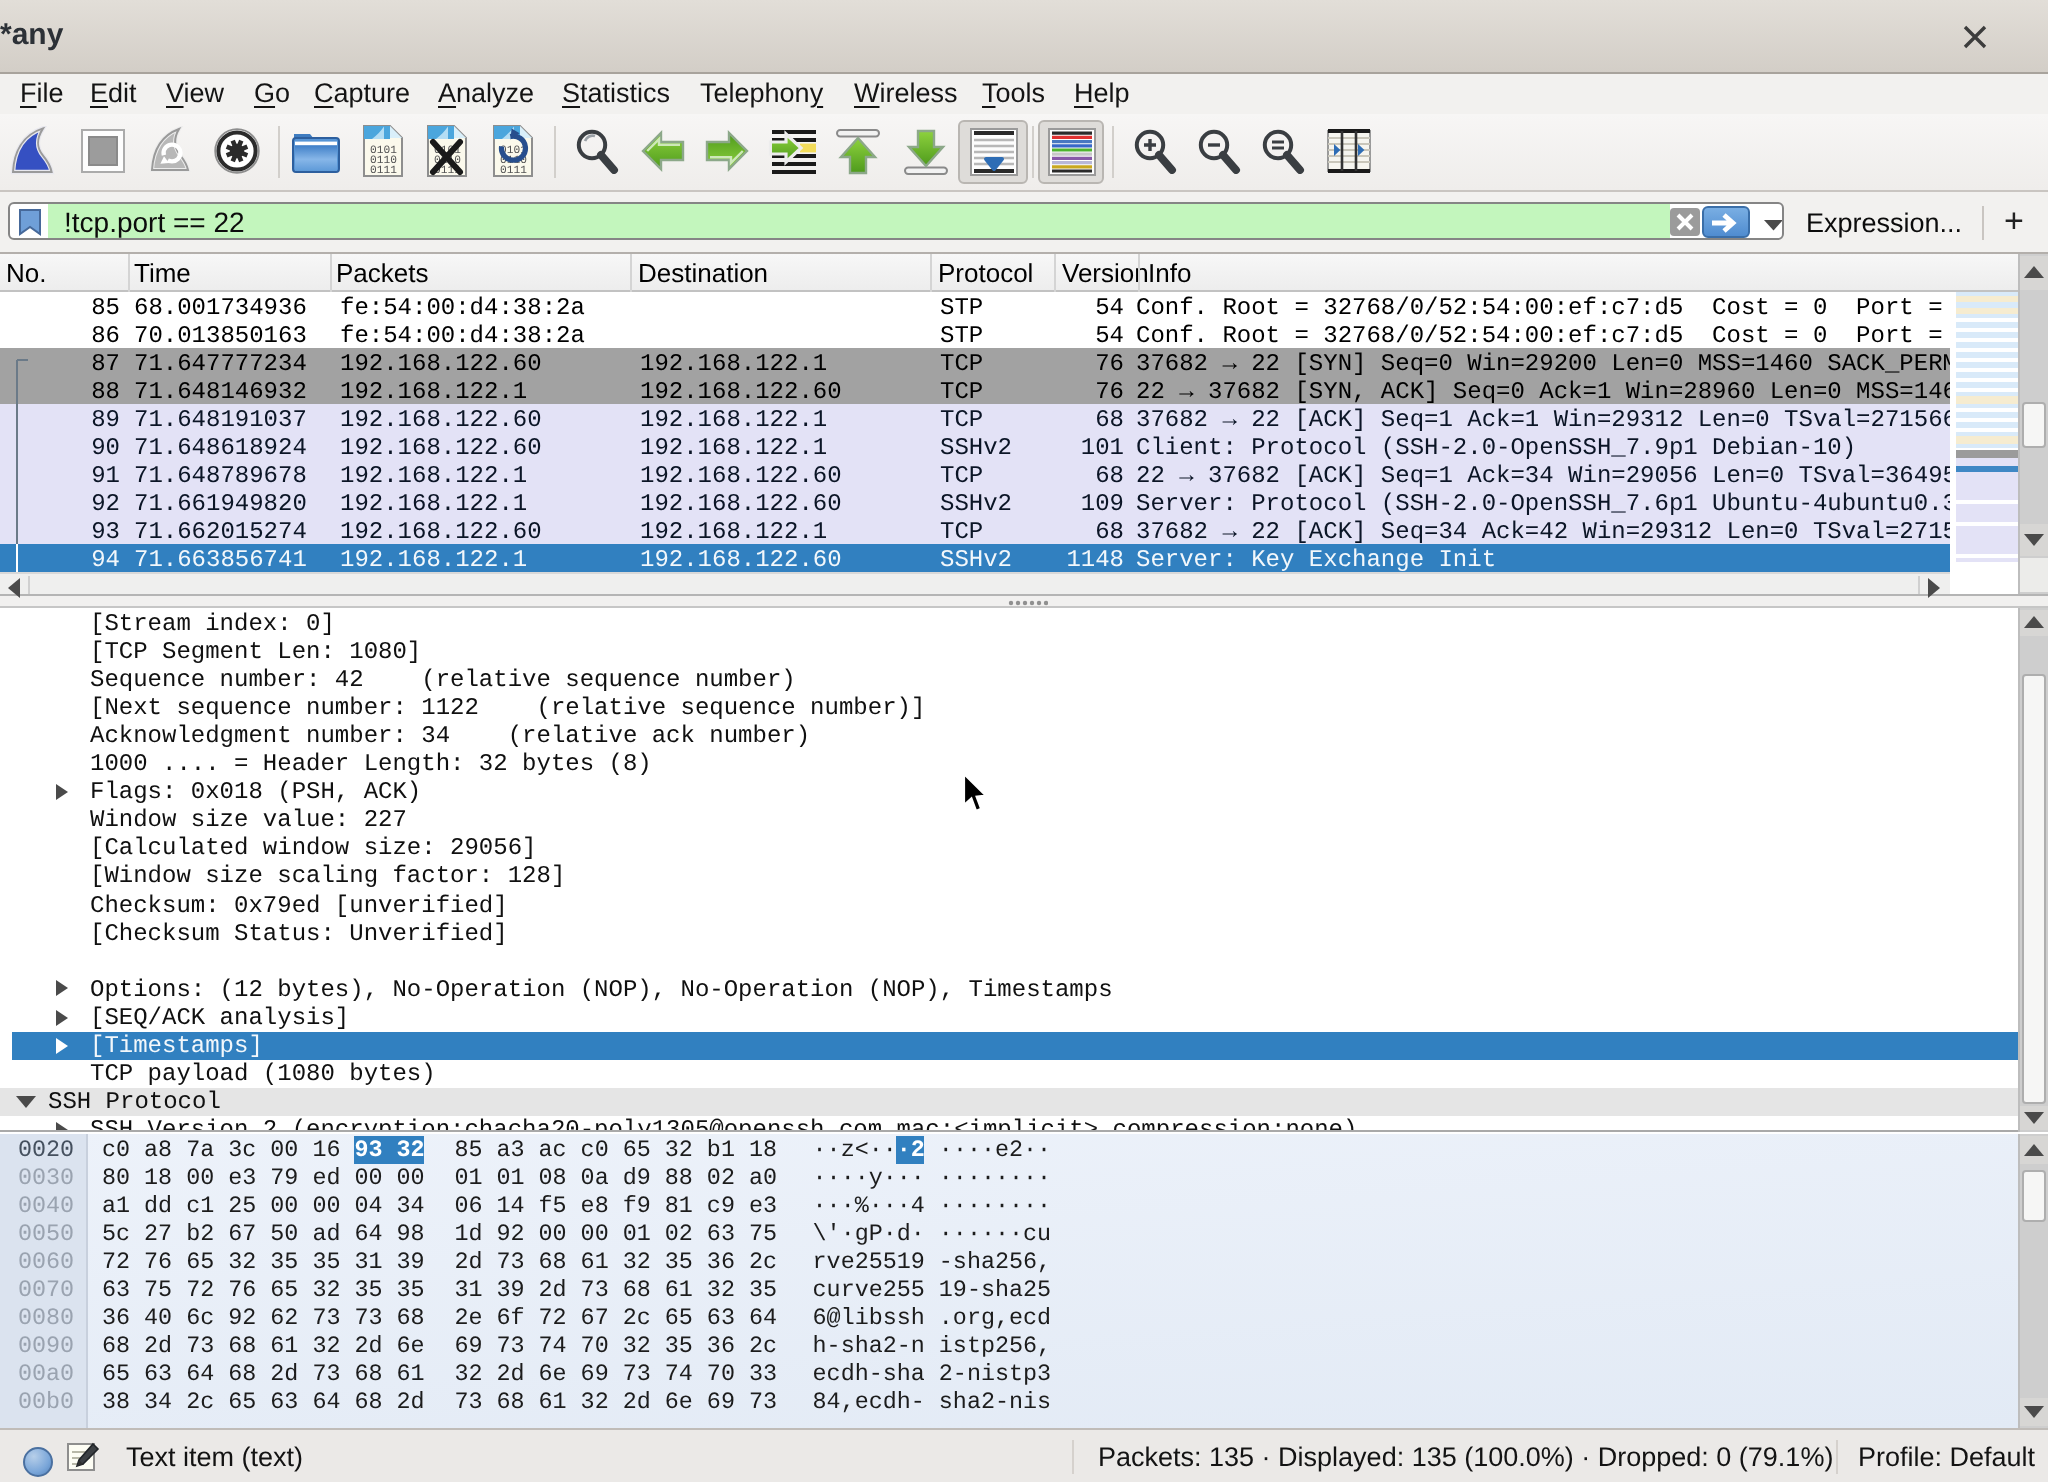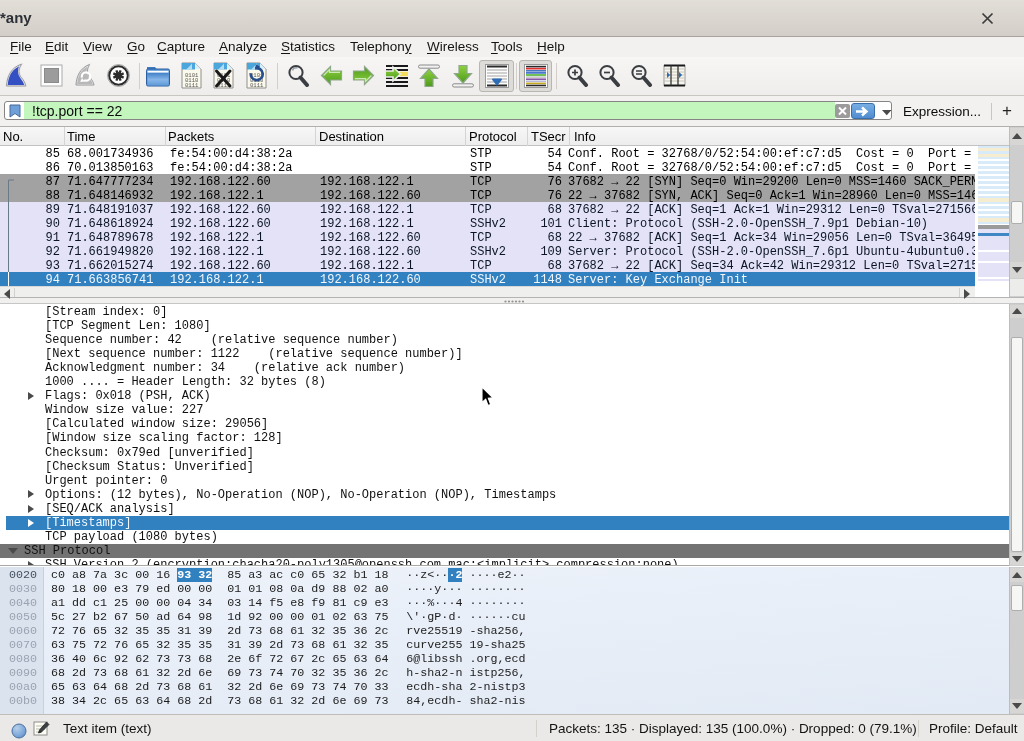--- a/index.html
+++ b/index.html
@@ -43,21 +43,21 @@
 .sbtn{position:absolute;left:1px;width:14px;background:#d7d6d4}
 .sldr{position:absolute;left:1.5px;width:12px;background:#f6f6f5;border:1px solid #aeaeae;border-radius:2px}
 #hsb{left:0;top:286px;width:975px;height:11px;background:#efefee;border-top:1px solid #d8d8d8}
 #split{left:0;top:297px;width:1024px;height:7px;background:#f1f0ef;border-top:1px solid #b4b4b4;border-bottom:1px solid #c6c6c6}
 
 #dpane{left:0;top:304px;width:1009px;height:262px;background:#fff;border-bottom:1px solid #a9a9a9;font-family:"Liberation Mono",monospace;font-size:12px;color:#101010;overflow:hidden}
 .drow{position:absolute;left:0;width:1009px;height:14.1px;white-space:pre}
 .drow span{position:absolute;left:45px;top:0.5px}
 .drow .lv0{left:24px}
 .dsel span{color:#f2f7fb}.dselbg{position:absolute;left:6px;top:0;width:1003px;height:100%;background:#3180c0}
-.dgray{background:#737373}
+.dgray{background:#e5e5e5}
 .tri{position:absolute;left:28px;top:3.2px;width:0;height:0;border-left:6px solid #4a4a4a;border-top:4px solid transparent;border-bottom:4px solid transparent}
 .trid{left:8px;top:4.5px;border-left:5px solid transparent;border-right:5px solid transparent;border-top:6px solid #4a4a4a;border-bottom:none}
 .dsel .tri{border-left-color:#fff}
 
 #hpane{left:0;top:567px;width:1009px;height:147px;background:linear-gradient(176deg,#edf2fa,#e2eaf5);font-family:"Liberation Mono",monospace;font-size:11.7px;color:#1c1c1c;overflow:hidden}
 #hoff{left:0;top:0;width:44px;height:147px;background:#dbe3ef;border-right:1px solid #c8d0dd}
 .hxr{position:absolute;left:0;width:1009px;height:14px;white-space:pre}
 .hxr span{position:absolute;top:0.5px}
 .ho{left:9px;color:#9aa3b0}.h1{left:51px}.h2{left:227.2px}.ha{left:406.3px}
 .hl{background:#3180c0;color:#fff}
@@ -323,21 +323,21 @@
 <div class="abs" id="expr">Expression...</div>
     <div class="abs" id="fsep"></div>
     <div class="abs" id="fplus">+</div>
 </div>
 <div class="abs" id="phead">
 <span style="left:3px">No.</span>
     <span style="left:67px">Time</span>
     <span style="left:168px">Packets</span>
     <span style="left:319px">Destination</span>
     <span style="left:469px">Protocol</span>
-    <span style="left:531px">TSecr</span>
+    <span style="left:531px">Version</span>
     <span style="left:574px">Info</span>
 <i style="left:64px"></i>
     <i style="left:165px"></i>
     <i style="left:315px"></i>
     <i style="left:465px"></i>
     <i style="left:527px"></i>
     <i style="left:569px"></i>
 </div>
 <div class="abs" id="plist">
     <div class="prow rw" style="top:0px"><span class="c0">85</span><span class="c1">68.001734936</span><span class="c2">fe:54:00:d4:38:2a</span><span class="c3"></span><span class="c4">STP</span><span class="c5">54</span><span class="c6">Conf. Root = 32768/0/52:54:00:ef:c7:d5  Cost = 0  Port = 1</span></div>
@@ -421,33 +421,32 @@
     <div class="drow" style="top:28.2px"><span>Sequence number: 42    (relative sequence number)</span></div>
     <div class="drow" style="top:42.3px"><span>[Next sequence number: 1122    (relative sequence number)]</span></div>
     <div class="drow" style="top:56.4px"><span>Acknowledgment number: 34    (relative ack number)</span></div>
     <div class="drow" style="top:70.5px"><span>1000 .... = Header Length: 32 bytes (8)</span></div>
     <div class="drow" style="top:84.6px"><b class="tri"></b><span>Flags: 0x018 (PSH, ACK)</span></div>
     <div class="drow" style="top:98.7px"><span>Window size value: 227</span></div>
     <div class="drow" style="top:112.8px"><span>[Calculated window size: 29056]</span></div>
     <div class="drow" style="top:126.9px"><span>[Window size scaling factor: 128]</span></div>
     <div class="drow" style="top:141.0px"><span>Checksum: 0x79ed [unverified]</span></div>
     <div class="drow" style="top:155.1px"><span>[Checksum Status: Unverified]</span></div>
-    <div class="drow" style="top:169.2px"><span>Urgent pointer: 0</span></div>
     <div class="drow" style="top:183.3px"><b class="tri"></b><span>Options: (12 bytes), No-Operation (NOP), No-Operation (NOP), Timestamps</span></div>
     <div class="drow" style="top:197.4px"><b class="tri"></b><span>[SEQ/ACK analysis]</span></div>
     <div class="drow dsel" style="top:211.5px"><i class="dselbg"></i><b class="tri"></b><span>[Timestamps]</span></div>
     <div class="drow" style="top:225.6px"><span>TCP payload (1080 bytes)</span></div>
     <div class="drow dgray" style="top:239.7px"><b class="tri trid"></b><span class="lv0">SSH Protocol</span></div>
     <div class="drow" style="top:253.8px"><b class="tri"></b><span>SSH Version 2 (encryption:chacha20-poly1305@openssh.com mac:&lt;implicit&gt; compression:none)</span></div>
   </div>
 <div class="abs" id="hpane">
     <div class="abs" id="hoff"></div>
     <div class="hxr" style="top:0px"><span class="ho" style="color:#45505e">0020</span><span class="h1">c0 a8 7a 3c 00 16 <b class="hl">93 32</b></span><span class="h2">85 a3 ac c0 65 32 b1 18</span><span class="ha">··z&lt;··<b class="hl">·2</b> ····e2··</span></div>
     <div class="hxr" style="top:14px"><span class="ho">0030</span><span class="h1">80 18 00 e3 79 ed 00 00</span><span class="h2">01 01 08 0a d9 88 02 a0</span><span class="ha">····y··· ········</span></div>
-    <div class="hxr" style="top:28px"><span class="ho">0040</span><span class="h1">a1 dd c1 25 00 00 04 34</span><span class="h2">03 14 f5 e8 f9 81 c9 e3</span><span class="ha">···%···4 ········</span></div>
+    <div class="hxr" style="top:28px"><span class="ho">0040</span><span class="h1">a1 dd c1 25 00 00 04 34</span><span class="h2">06 14 f5 e8 f9 81 c9 e3</span><span class="ha">···%···4 ········</span></div>
     <div class="hxr" style="top:42px"><span class="ho">0050</span><span class="h1">5c 27 b2 67 50 ad 64 98</span><span class="h2">1d 92 00 00 01 02 63 75</span><span class="ha">\'·gP·d· ······cu</span></div>
     <div class="hxr" style="top:56px"><span class="ho">0060</span><span class="h1">72 76 65 32 35 35 31 39</span><span class="h2">2d 73 68 61 32 35 36 2c</span><span class="ha">rve25519 -sha256,</span></div>
     <div class="hxr" style="top:70px"><span class="ho">0070</span><span class="h1">63 75 72 76 65 32 35 35</span><span class="h2">31 39 2d 73 68 61 32 35</span><span class="ha">curve255 19-sha25</span></div>
     <div class="hxr" style="top:84px"><span class="ho">0080</span><span class="h1">36 40 6c 92 62 73 73 68</span><span class="h2">2e 6f 72 67 2c 65 63 64</span><span class="ha">6@libssh .org,ecd</span></div>
     <div class="hxr" style="top:98px"><span class="ho">0090</span><span class="h1">68 2d 73 68 61 32 2d 6e</span><span class="h2">69 73 74 70 32 35 36 2c</span><span class="ha">h-sha2-n istp256,</span></div>
     <div class="hxr" style="top:112px"><span class="ho">00a0</span><span class="h1">65 63 64 68 2d 73 68 61</span><span class="h2">32 2d 6e 69 73 74 70 33</span><span class="ha">ecdh-sha 2-nistp3</span></div>
     <div class="hxr" style="top:126px"><span class="ho">00b0</span><span class="h1">38 34 2c 65 63 64 68 2d</span><span class="h2">73 68 61 32 2d 6e 69 73</span><span class="ha">84,ecdh- sha2-nis</span></div>
   </div>
 <div class="abs" id="sbar">
     <svg class="abs" style="left:11px;top:8px" width="16" height="16">

